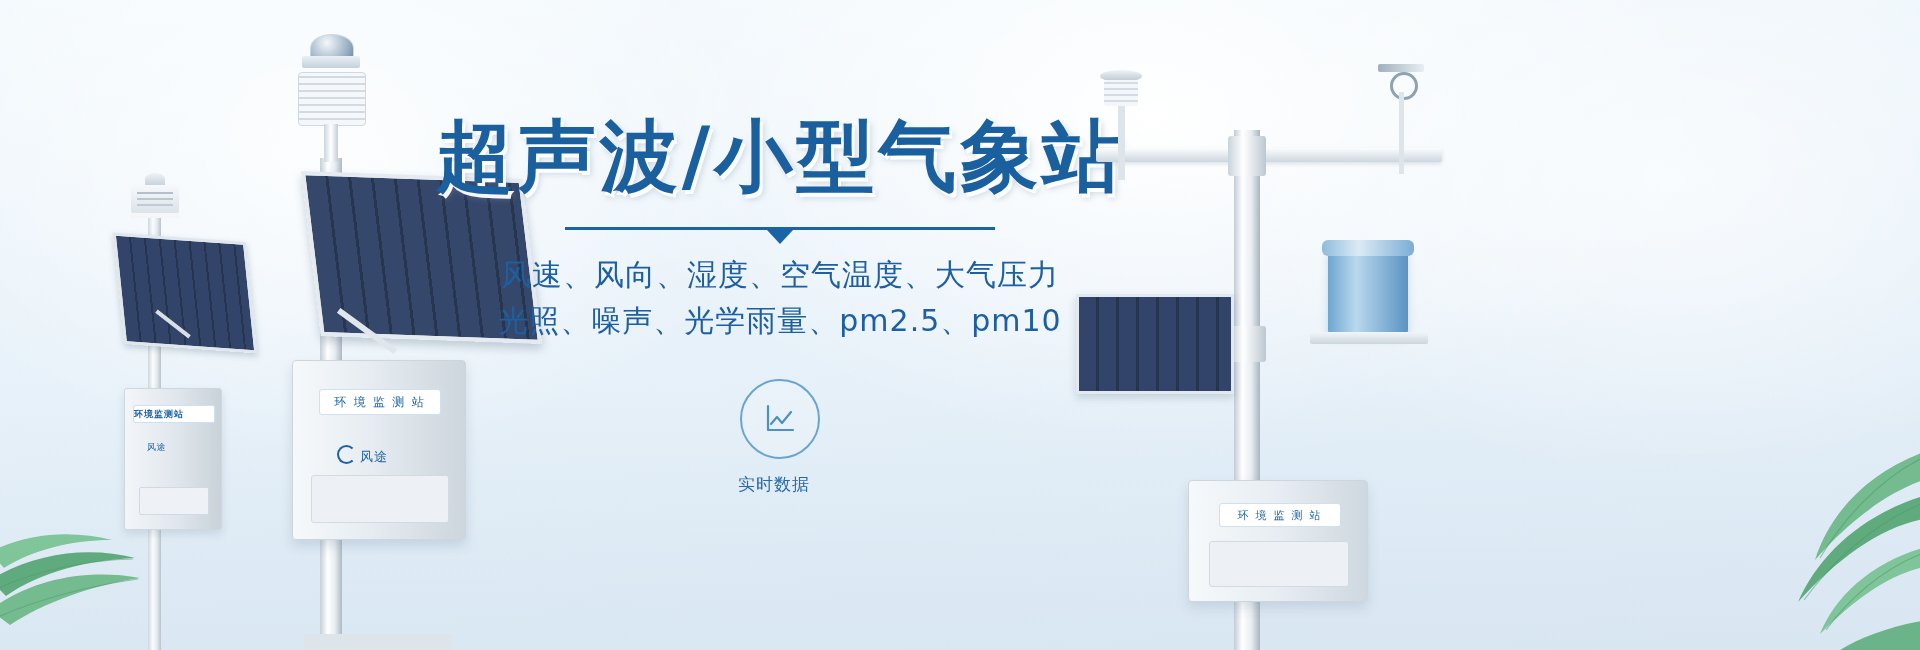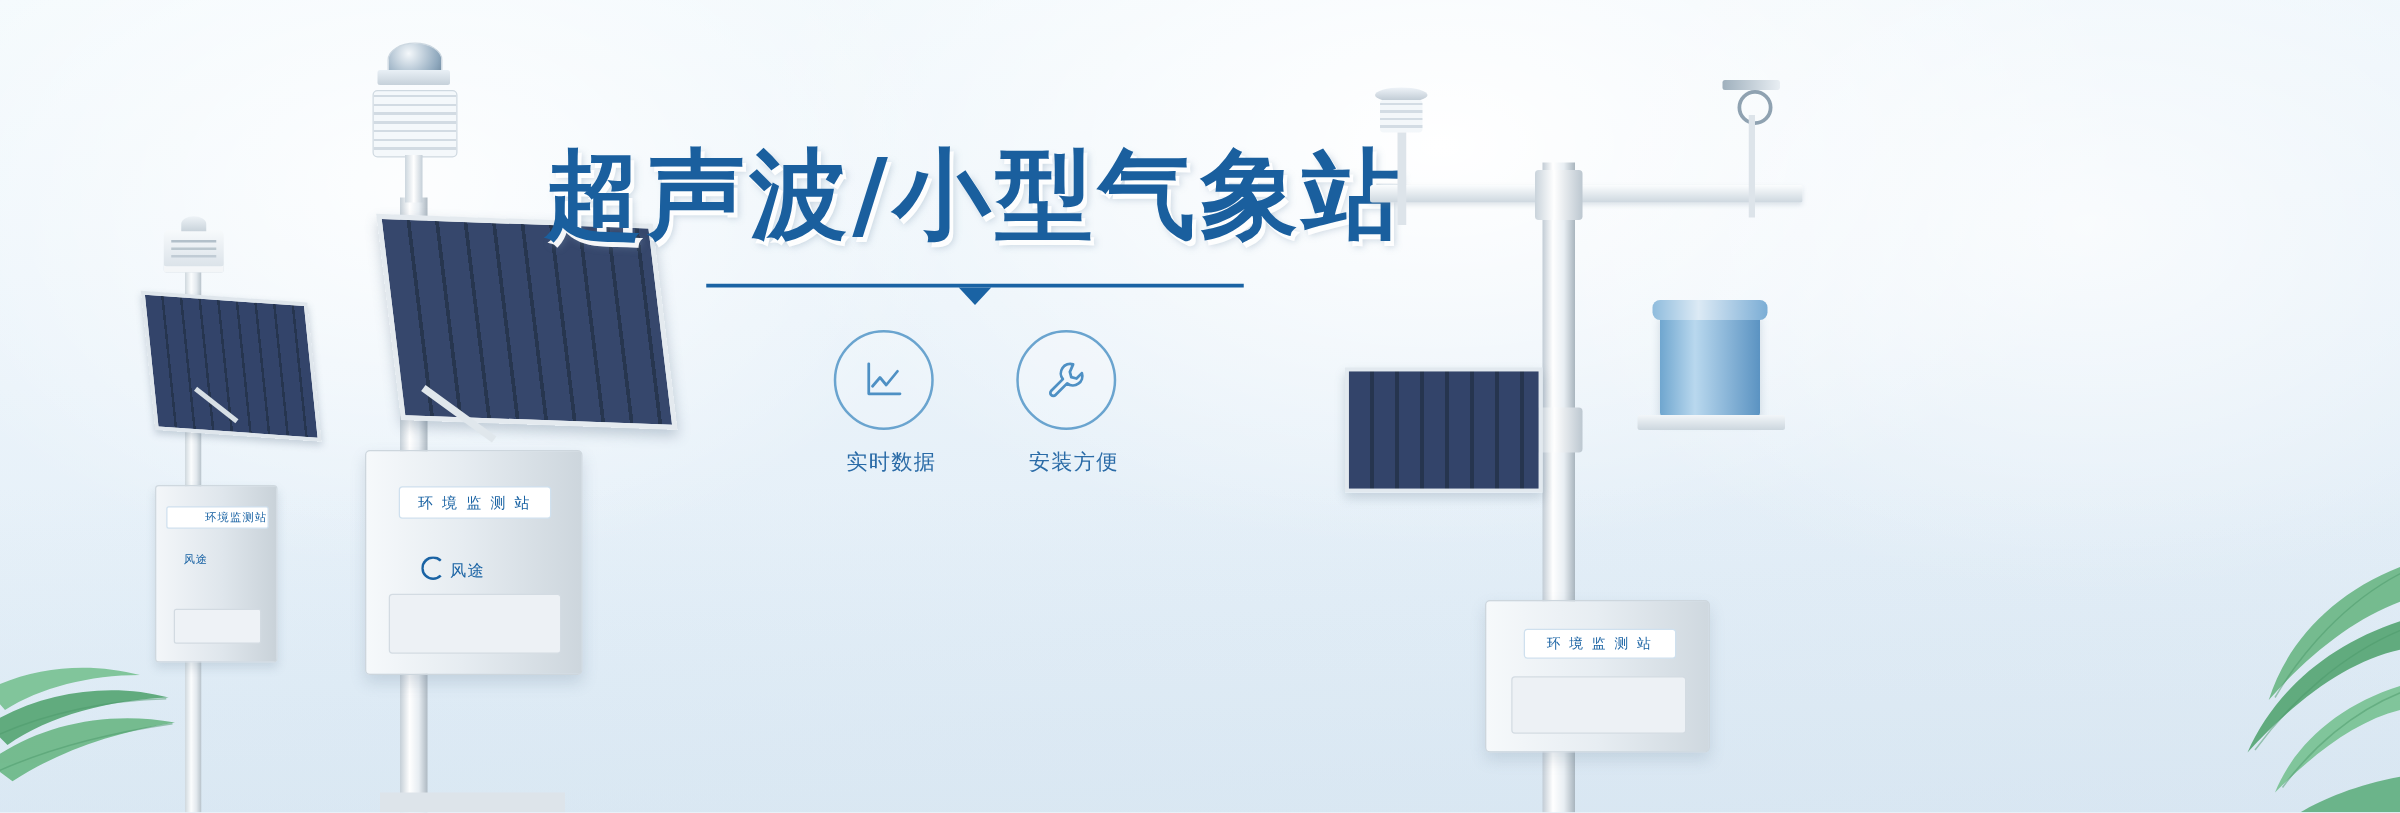--- a/index.html
+++ b/index.html
@@ -36,21 +36,21 @@
     position:absolute;left:50%;top:3px;transform:translateX(-50%);
     width:0;height:0;border-left:13px solid transparent;border-right:13px solid transparent;
     border-top:14px solid #1a63a4;
   }
   .sub{margin-top:22px;color:#1d5fa0;font-size:30px;line-height:1.55;letter-spacing:1px;
        font-family:"DejaVu Sans","Liberation Sans",sans-serif;font-weight:400;}
   .sub div{white-space:nowrap;}
 
   
   .features{margin-top:34px;display:flex;justify-content:center;gap:62px;}
-  .feat{width:84px;text-align:right;}
+  .feat{width:84px;text-align:left;}
   .feat .circ{
     width:76px;height:76px;border:2px solid #6aa4cf;border-radius:50%;
     margin:0 auto;display:flex;align-items:center;justify-content:center;
     background:rgba(255,255,255,.18);
   }
   .feat .circ svg{display:block;}
   .feat .lab{margin-top:14px;font-size:17px;color:#2a6ba7;letter-spacing:1px;white-space:nowrap;
     font-family:"DejaVu Sans","Liberation Sans",sans-serif;}
 
   
@@ -69,21 +69,21 @@
     background:repeating-linear-gradient(90deg,#33446a 0 13px,#26354f 13px 15px),
                repeating-linear-gradient(0deg,rgba(255,255,255,.12) 0 24px,rgba(255,255,255,0) 24px 26px);
     border:3px solid #dfe6ec;box-shadow:0 3px 6px rgba(70,95,120,.25);}
   .st-small .brace{position:absolute;left:44px;top:152px;width:42px;height:4px;background:#d8e0e6;
     transform:rotate(38deg);}
   .st-small .box{position:absolute;left:16px;top:218px;width:96px;height:140px;
     background:linear-gradient(90deg,#f3f6f9,#dfe6ec 55%,#c9d2d9);
     border:1px solid #cfd8df;border-radius:3px;box-shadow:0 4px 8px rgba(90,115,140,.18);}
   .st-small .box .tag{position:absolute;left:8px;top:16px;width:80px;height:16px;
     background:#fff;border:1px solid #cfe0ee;border-radius:2px;
-    font-size:9px;color:#1a63a4;text-align:right;line-height:16px;letter-spacing:1px;}
+    font-size:9px;color:#1a63a4;text-align:left;line-height:16px;letter-spacing:1px;font-weight:bold;}
   .st-small .box .logo{position:absolute;left:22px;top:52px;font-size:9px;color:#1a63a4;letter-spacing:.5px;}
   .st-small .box .slot{position:absolute;left:14px;bottom:14px;width:68px;height:26px;
     background:#eef2f6;border:1px solid #d2dae1;border-radius:2px;}
 
   
   .st-big{position:absolute;left:270px;top:28px;width:300px;height:622px;}
   .st-big .mast{position:absolute;left:50px;top:130px;width:22px;height:492px;
     background:linear-gradient(90deg,#c5cfd7,#ffffff 35%,#e7edf2 68%,#aeb9c2);}
   .st-big .head{position:absolute;left:32px;top:28px;width:58px;height:12px;
     background:linear-gradient(180deg,#e9f0f6,#c6d1da);border-radius:2px;}
@@ -201,43 +201,39 @@
     <div class="base"></div>
   </div>
 
   <div class="content">
     <div class="title"><span>超声波</span><span class="slash">/</span><span>小型气象站</span></div>
 
     <div class="divider">
       <div class="arrow"></div>
     </div>
 
+    <div class="sub">
+      <div>风速、风向、湿度、空气温度、大气压力</div>
+      <div>光照、噪声、光学雨量、pm2.5、pm10</div>
+    </div>
 
     <div class="features">
 
       <div class="feat">
         <div class="circ">
           <svg width="40" height="40" viewBox="0 0 40 40" fill="none" stroke="#4e90c4" stroke-width="2.2" stroke-linecap="round" stroke-linejoin="round">
             <polyline points="8,7 8,31 33,31"></polyline>
             <polyline points="11,25 17,18 22,24 31,13"></polyline>
           </svg>
         </div>
         <div class="lab">实时数据</div>
       </div>
 
 
 
-      <div class="feat">
-        <div class="circ">
-          <svg width="40" height="40" viewBox="0 0 40 40" fill="none" stroke="#4e90c4" stroke-width="2.2" stroke-linecap="round" stroke-linejoin="round">
-            <path d="M25.5 7.5 a7.5 7.5 0 0 0 -8.2 11.8 L8 28.6 a2.4 2.4 0 0 0 0 3.4 a2.4 2.4 0 0 0 3.4 0 l9.3 -9.3 a7.5 7.5 0 0 0 11.8 -8.2 l-4.3 4.3 l-4.2 -1.1 l-1.1 -4.2 z"></path>
-          </svg>
-        </div>
-        <div class="lab">安装方便</div>
-      </div>
 
     </div>
   </div>
 
   <div class="st-right">
     <div class="mast"></div>
     <div class="arm"></div>
     <div class="collar"></div>
     <div class="collar2"></div>
     <div class="ultra">

